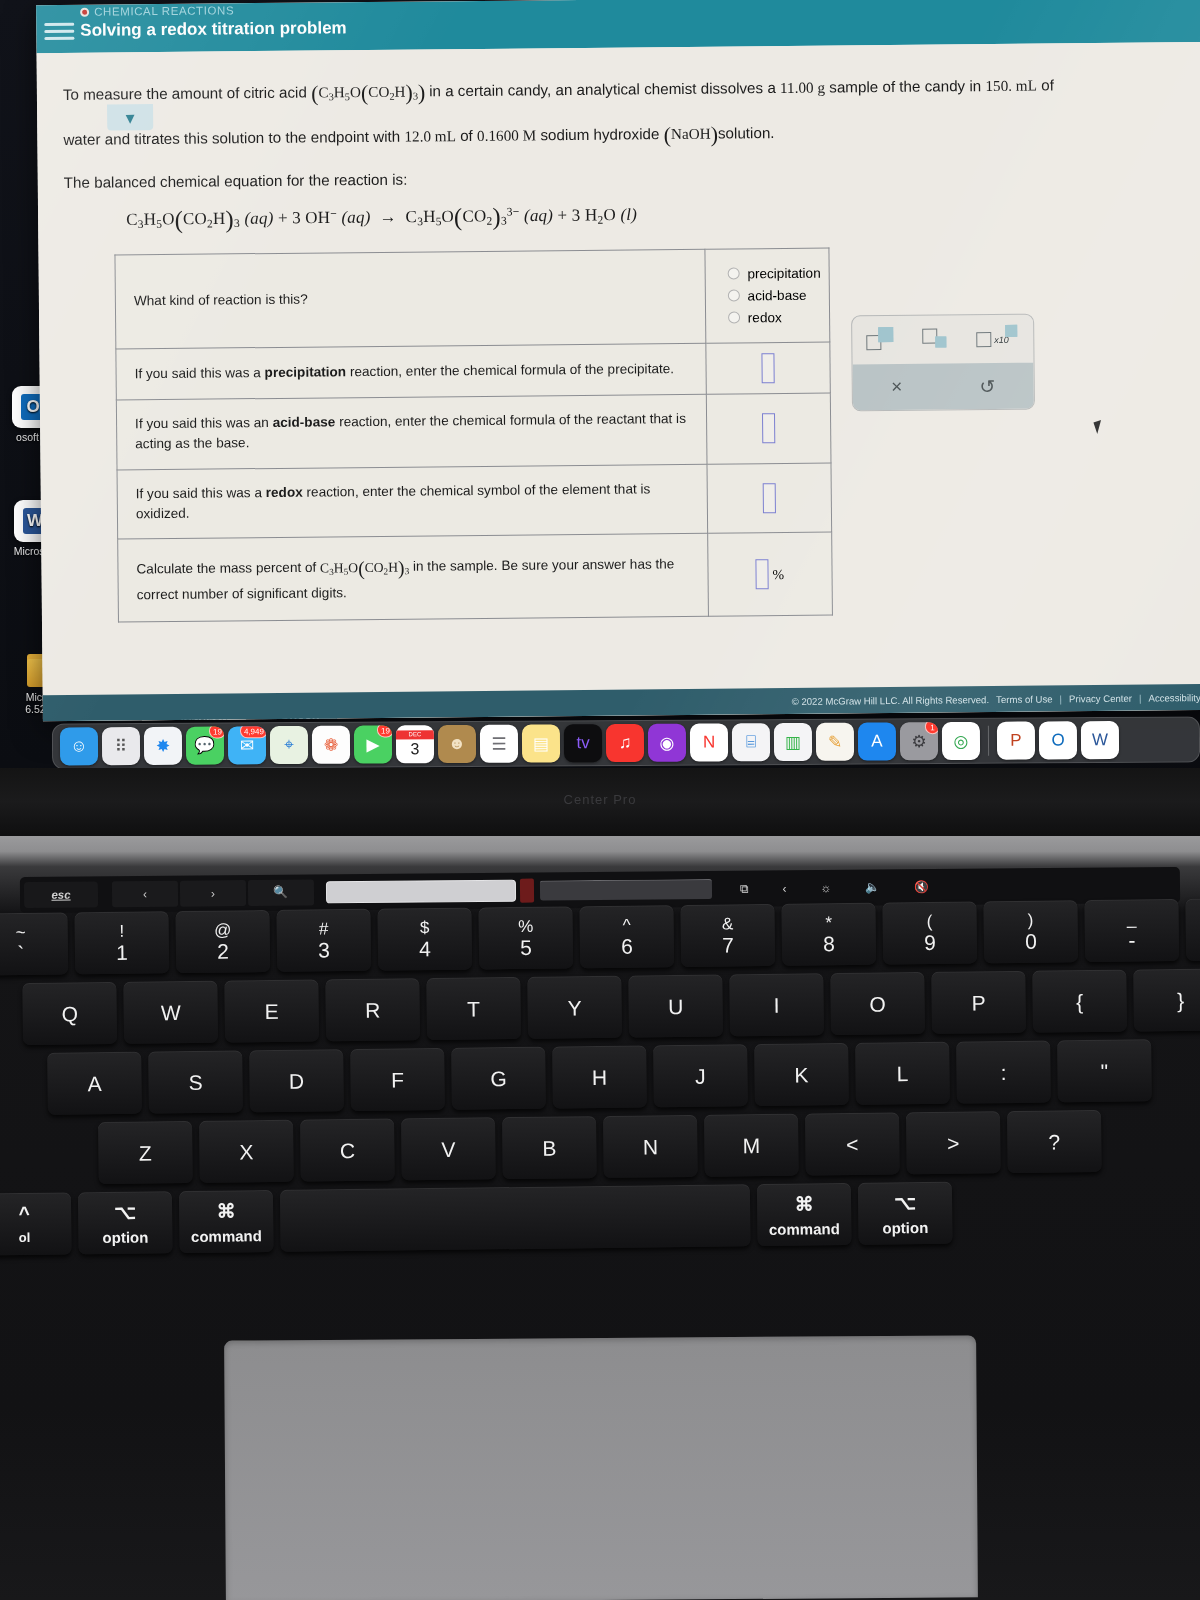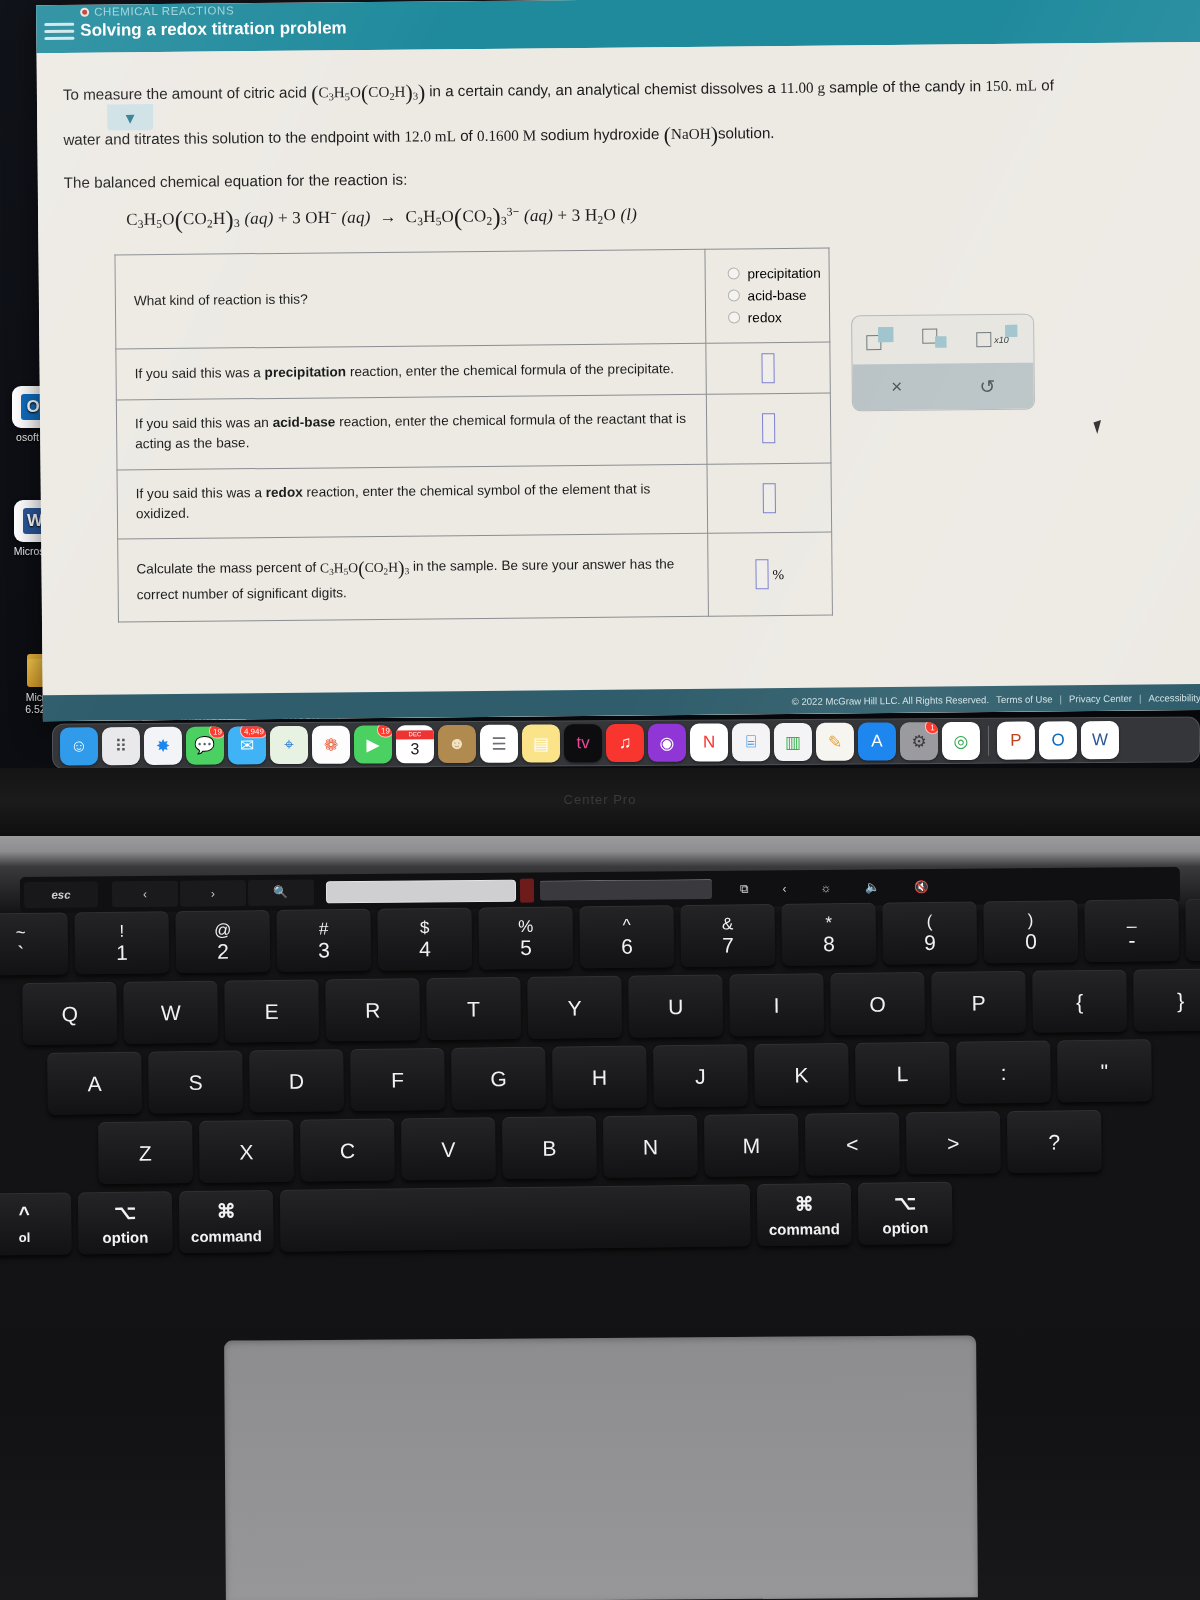--- a/index.html
+++ b/index.html
@@ -139,21 +139,21 @@
     color:#3a3a3d; font-size: 13px; letter-spacing:1px; }
   #deck { position:absolute; left:0; top: 836px; width:1200px; height: 764px;
     background: linear-gradient(#9a9a9c 0%, #8e8e90 2%, #3a3a3c 4%, #141416 10%, #121214 75%, #18181a 100%); }
 
   
   #touchbar { position:absolute; left: 20px; top: 872px; width: 1160px; height: 36px;
     background:#101012; border-radius: 5px; display:flex; align-items:center;
     transform: rotate(-0.5deg); color:#d8d8d8; font-size: 12px; }
   .tb-key { height: 26px; display:flex; align-items:center; justify-content:center; color:#cfcfcf; }
   #tb-esc { width: 74px; font-size: 11.5px; font-style: italic; background:#18181a; border-radius:4px;
-    margin-left: 4px; font-weight:600;}
+    margin-left: 4px; font-weight:600;text-decoration:underline;}
   .tb-group { display:flex; gap: 2px; margin-left: 14px; }
   .tb-group .tb-key { width: 66px; background:#1a1a1c; border-radius:3px; }
   #tb-field { margin-left: 12px; width: 190px; height: 22px; background:#cfcfd2; border-radius:4px;
     border:1px solid #e4e4e6; }
   #tb-red { margin-left: 4px; width:14px; height:24px; background:#6d1b1b; border-radius:2px;}
   #tb-field2 { margin-left: 6px; width: 172px; height: 20px; background:#3a3a3e; border-radius:3px;
     border-top:1px solid #6a6a6e; }
   .tb-right { display:flex; align-items:center; gap: 34px; margin-left: 28px; }
 
   
@@ -364,21 +364,21 @@
     <div class="dock-app" title="FaceTime" style="background: rgb(74, 209, 98); color: rgb(255, 255, 255);">▶<span class="badge">19</span></div>
     <div class="dock-app" title="Calendar" style="background: rgb(255, 255, 255); color: rgb(34, 34, 34);">
       <div style="width:100%;text-align:center;">
         <div style="background:#e33;color:#fff;font-size:6px;line-height:9px;">DEC</div>
         <div style="font-size:16px;line-height:20px;color:#222;">3</div>
       </div>
     </div>
     <div class="dock-app" title="Contacts" style="background: rgb(176, 138, 78); color: rgb(242, 226, 196);">☻</div>
     <div class="dock-app" title="Reminders" style="background: rgb(255, 255, 255); color: rgb(111, 111, 116);">☰</div>
     <div class="dock-app" title="Notes" style="background: rgb(251, 227, 138); color: rgb(255, 255, 255);">▤</div>
-    <div class="dock-app" title="Apple TV" style="background: rgb(13, 13, 15); color: #ec4899;">tv</div>
+    <div class="dock-app" title="Apple TV" style="background: rgb(13, 13, 15); color: #8b5cf6;">tv</div>
     <div class="dock-app" title="Music" style="background: rgb(248, 53, 47); color: rgb(255, 255, 255);">♫</div>
     <div class="dock-app" title="Podcasts" style="background: rgb(144, 54, 214); color: rgb(255, 255, 255);">◉</div>
     <div class="dock-app" title="News" style="background: rgb(255, 255, 255); color: rgb(248, 53, 47);">N</div>
     <div class="dock-app" title="Keynote" style="background: rgb(244, 244, 246); color: rgb(44, 127, 214);">⌸</div>
     <div class="dock-app" title="Numbers" style="background: rgb(244, 244, 246); color: rgb(53, 180, 74);">▥</div>
     <div class="dock-app" title="Pages" style="background: rgb(247, 245, 239); color: rgb(232, 163, 60);">✎</div>
     <div class="dock-app" title="App Store" style="background: rgb(30, 135, 239); color: rgb(255, 255, 255);">A</div>
     <div class="dock-app" title="System Settings" style="background: rgb(154, 154, 159); color: rgb(58, 58, 62);">⚙<span class="badge">1</span></div>
     <div class="dock-app" title="Google Chrome" style="background: rgb(255, 255, 255); color: rgb(53, 168, 82);">◎</div>
     <div class="dock-sep"></div>

